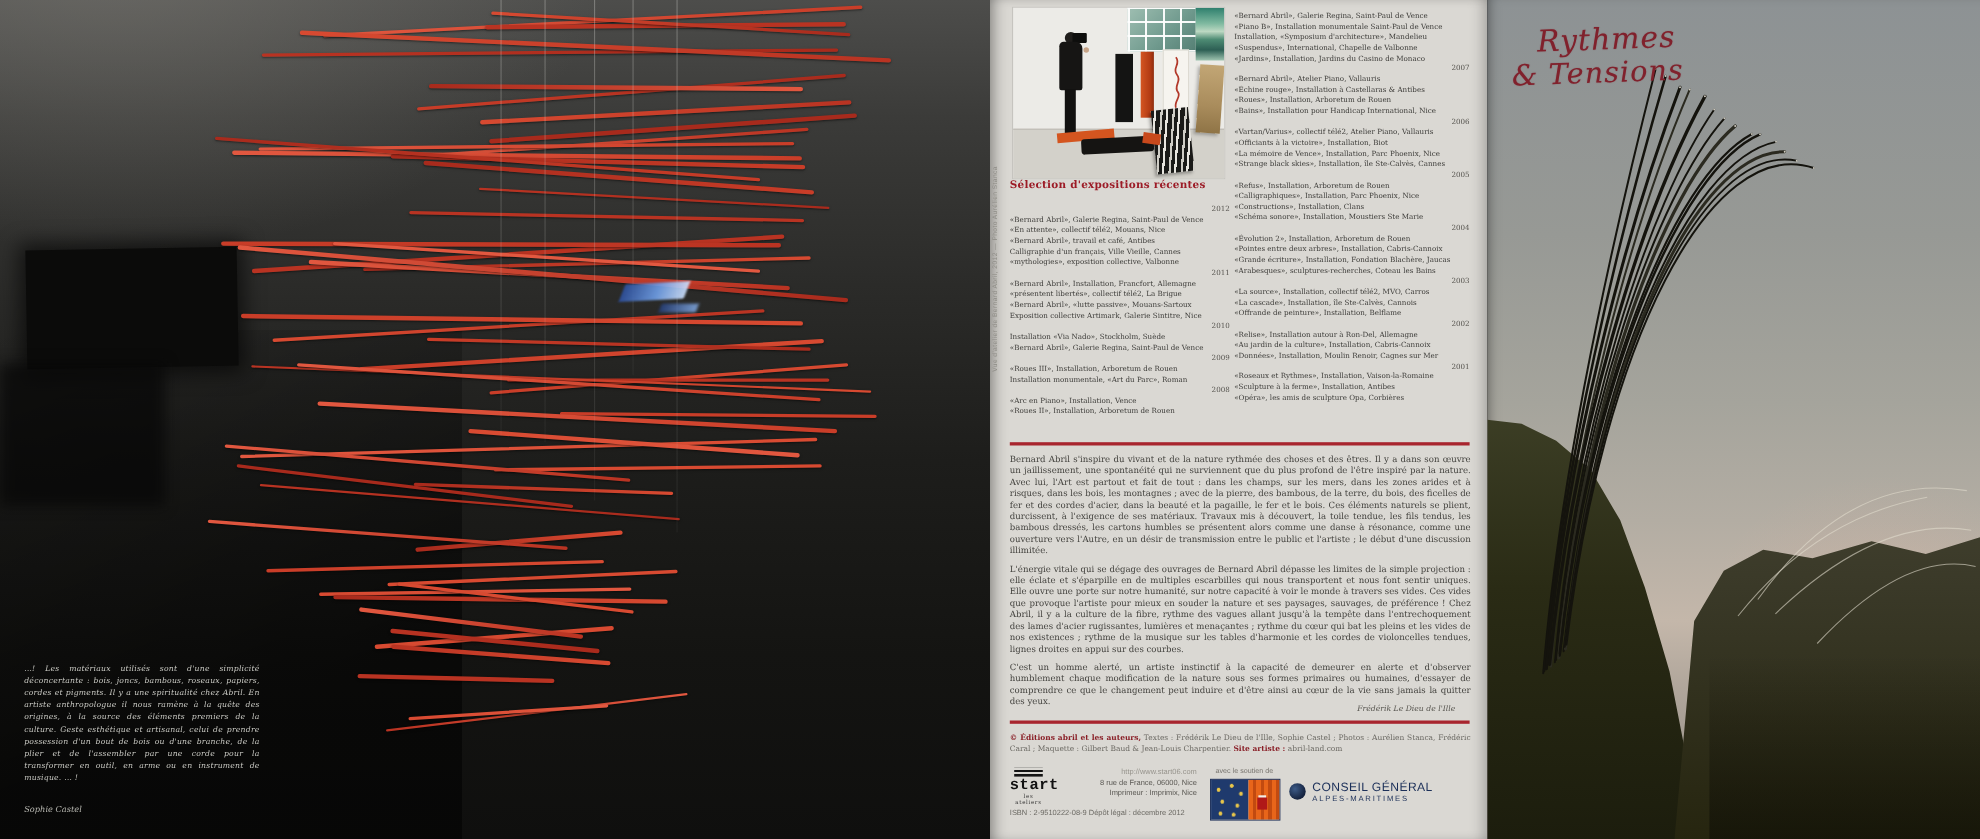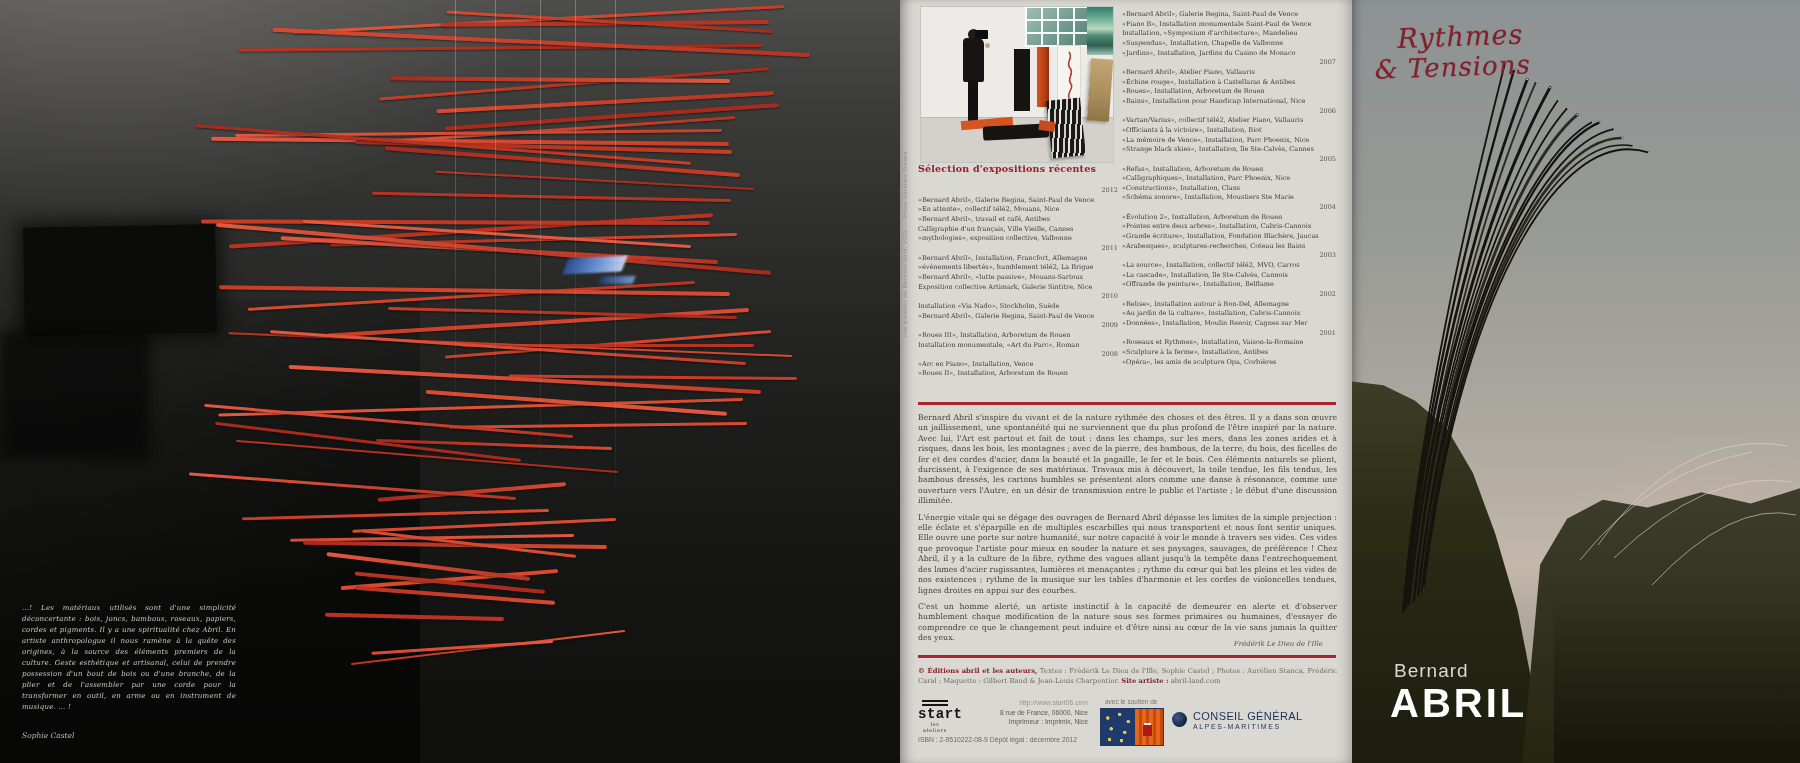--- a/index.html
+++ b/index.html
@@ -237,38 +237,38 @@
 
     <div class="exh-col exh-left">
         <div class="exh-line exh-year">2012</div>
         <div class="exh-line">«Bernard Abril», Galerie Regina, Saint-Paul de Vence</div>
         <div class="exh-line">«En attente», collectif télé2, Mouans, Nice</div>
         <div class="exh-line">«Bernard Abril», travail et café, Antibes</div>
         <div class="exh-line">Calligraphie d'un français, Ville Vieille, Cannes</div>
         <div class="exh-line">«mythologies», exposition collective, Valbonne</div>
         <div class="exh-line exh-year">2011</div>
         <div class="exh-line">«Bernard Abril», Installation, Francfort, Allemagne</div>
-        <div class="exh-line">«événements libertés», humblement télé2, La Brigue</div>
+        <div class="exh-line">«présentent libertés», collectif télé2, La Brigue</div>
         <div class="exh-line">«Bernard Abril», «lutte passive», Mouans-Sartoux</div>
         <div class="exh-line">Exposition collective Artimark, Galerie Sintitre, Nice</div>
         <div class="exh-line exh-year">2010</div>
         <div class="exh-line">Installation «Via Nado», Stockholm, Suède</div>
         <div class="exh-line">«Bernard Abril», Galerie Regina, Saint-Paul de Vence</div>
         <div class="exh-line exh-year">2009</div>
         <div class="exh-line">«Roues III», Installation, Arboretum de Rouen</div>
         <div class="exh-line">Installation monumentale, «Art du Parc», Roman</div>
         <div class="exh-line exh-year">2008</div>
         <div class="exh-line">«Arc en Piano», Installation, Vence</div>
         <div class="exh-line">«Roues II», Installation, Arboretum de Rouen</div>
       </div>
     <div class="exh-col exh-right">
         <div class="exh-line">«Bernard Abril», Galerie Regina, Saint-Paul de Vence</div>
         <div class="exh-line">«Piano B», Installation monumentale Saint-Paul de Vence</div>
         <div class="exh-line">Installation, «Symposium d'architecture», Mandelieu</div>
-        <div class="exh-line">«Suspendus», Installation, Chapelle de Valbonne</div>
+        <div class="exh-line">«Suspendus», International, Chapelle de Valbonne</div>
         <div class="exh-line">«Jardins», Installation, Jardins du Casino de Monaco</div>
         <div class="exh-line exh-year">2007</div>
         <div class="exh-line">«Bernard Abril», Atelier Piano, Vallauris</div>
         <div class="exh-line">«Échine rouge», Installation à Castellaras &amp; Antibes</div>
         <div class="exh-line">«Roues», Installation, Arboretum de Rouen</div>
         <div class="exh-line">«Bains», Installation pour Handicap International, Nice</div>
         <div class="exh-line exh-year">2006</div>
         <div class="exh-line">«Vartan/Varius», collectif télé2, Atelier Piano, Vallauris</div>
         <div class="exh-line">«Officiants à la victoire», Installation, Biot</div>
         <div class="exh-line">«La mémoire de Vence», Installation, Parc Phoenix, Nice</div>
@@ -378,19 +378,15 @@
         <circle cx="296.98874346445723" cy="152.74854284326943" r="0.9" fill="rgba(235,232,220,.85)"></circle>
         <path d="M 246 545 Q 330 428, 436 446" stroke="rgba(225,220,205,.6)" stroke-width="1" fill="none"></path>
         <path d="M 262 558 Q 356 468, 440 482" stroke="rgba(225,220,205,.6)" stroke-width="1" fill="none"></path>
         <path d="M 300 585 Q 380 500, 444 515" stroke="rgba(225,220,205,.6)" stroke-width="1" fill="none"></path>
         <path d="M 228 560 Q 300 470, 400 452" stroke="rgba(225,220,205,.6)" stroke-width="1" fill="none"></path>
       </svg>
     <div class="cover-title">
       <div class="t1">Rythmes</div>
       <div class="t2">&amp; Tensions</div>
     </div>
-    <div class="artist-name">
-      <div class="first">Bernard</div>
-      <div class="last">ABRIL</div>
-    </div>
   </div>
 
 </div>
 
 </body></html>

